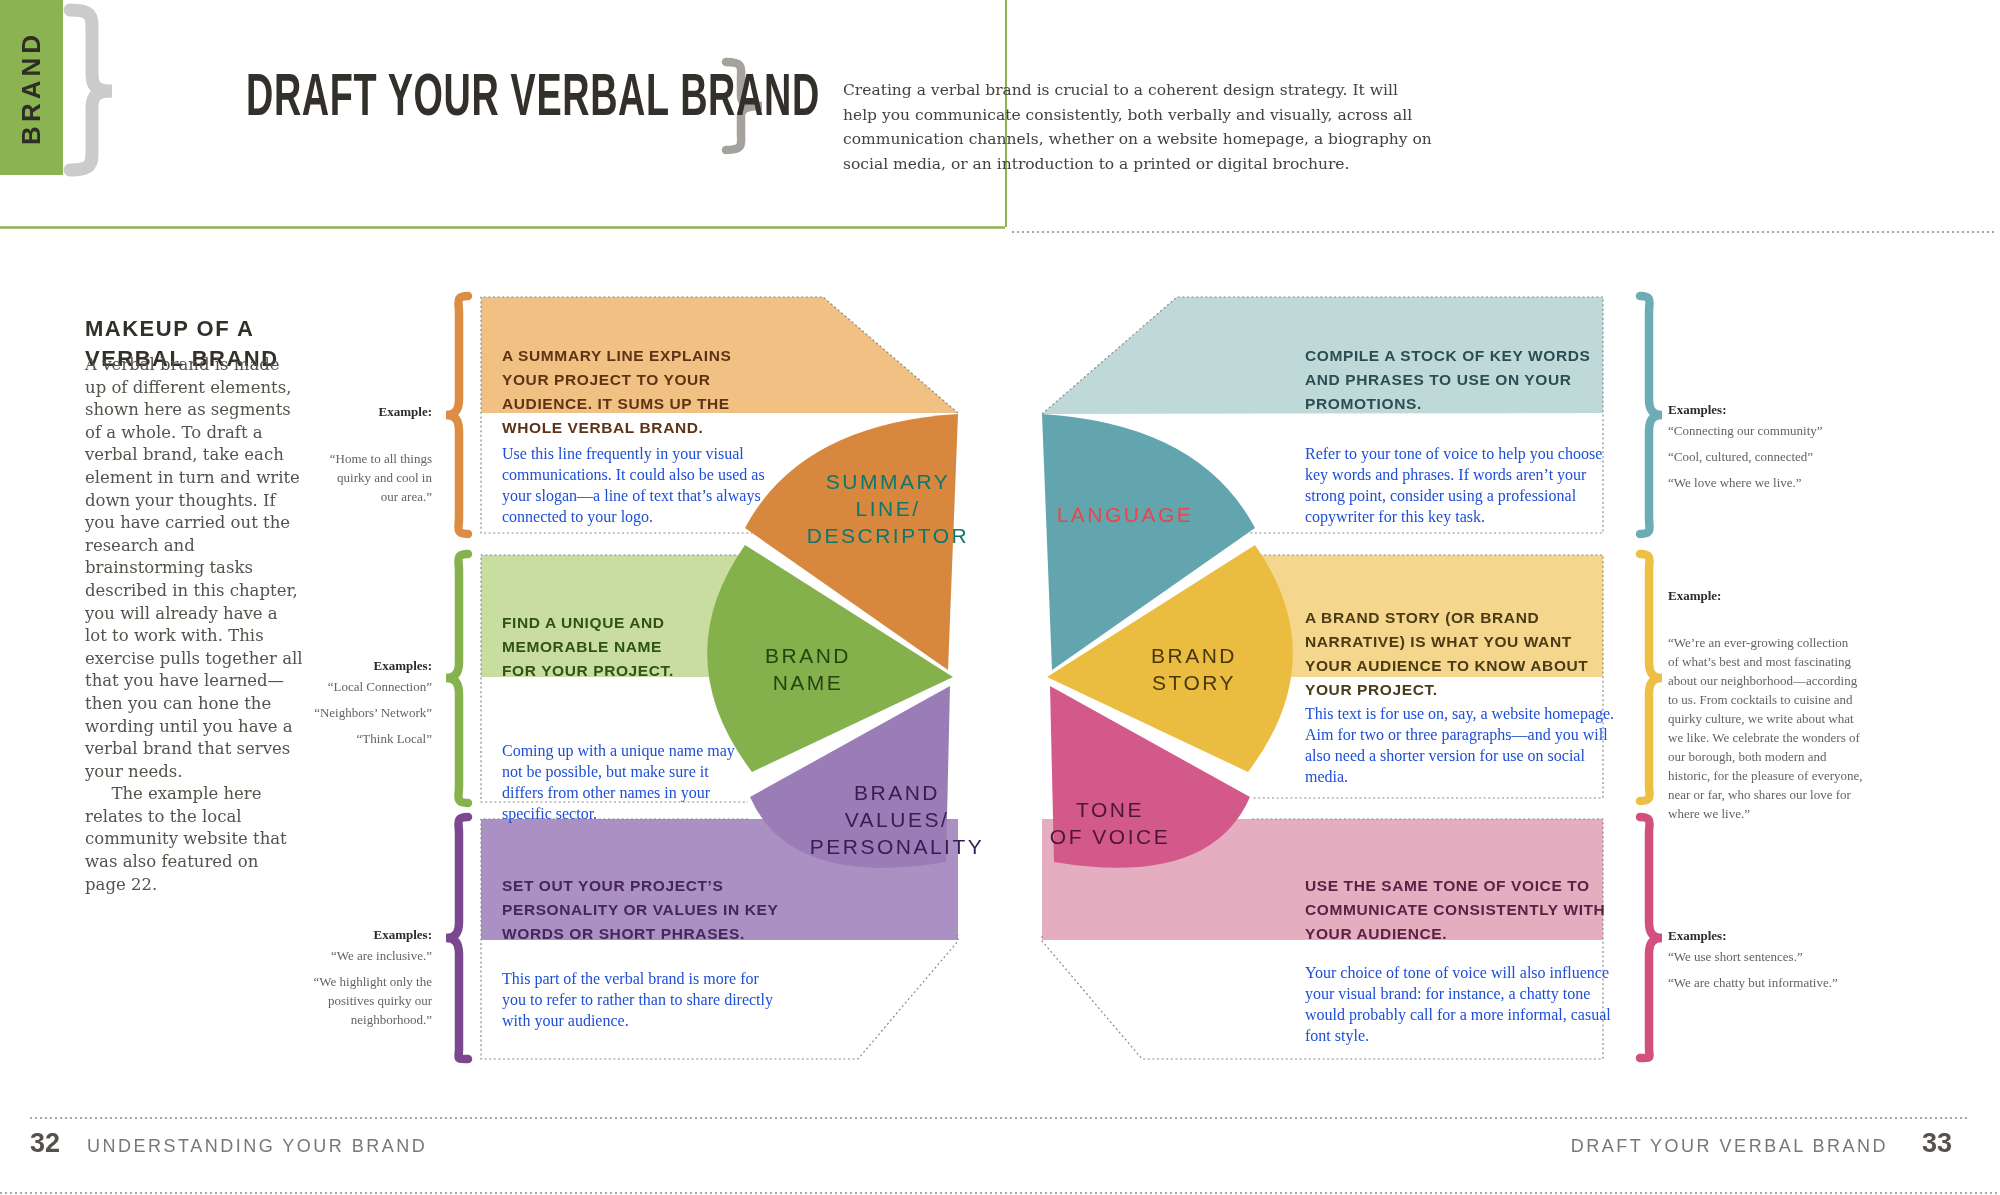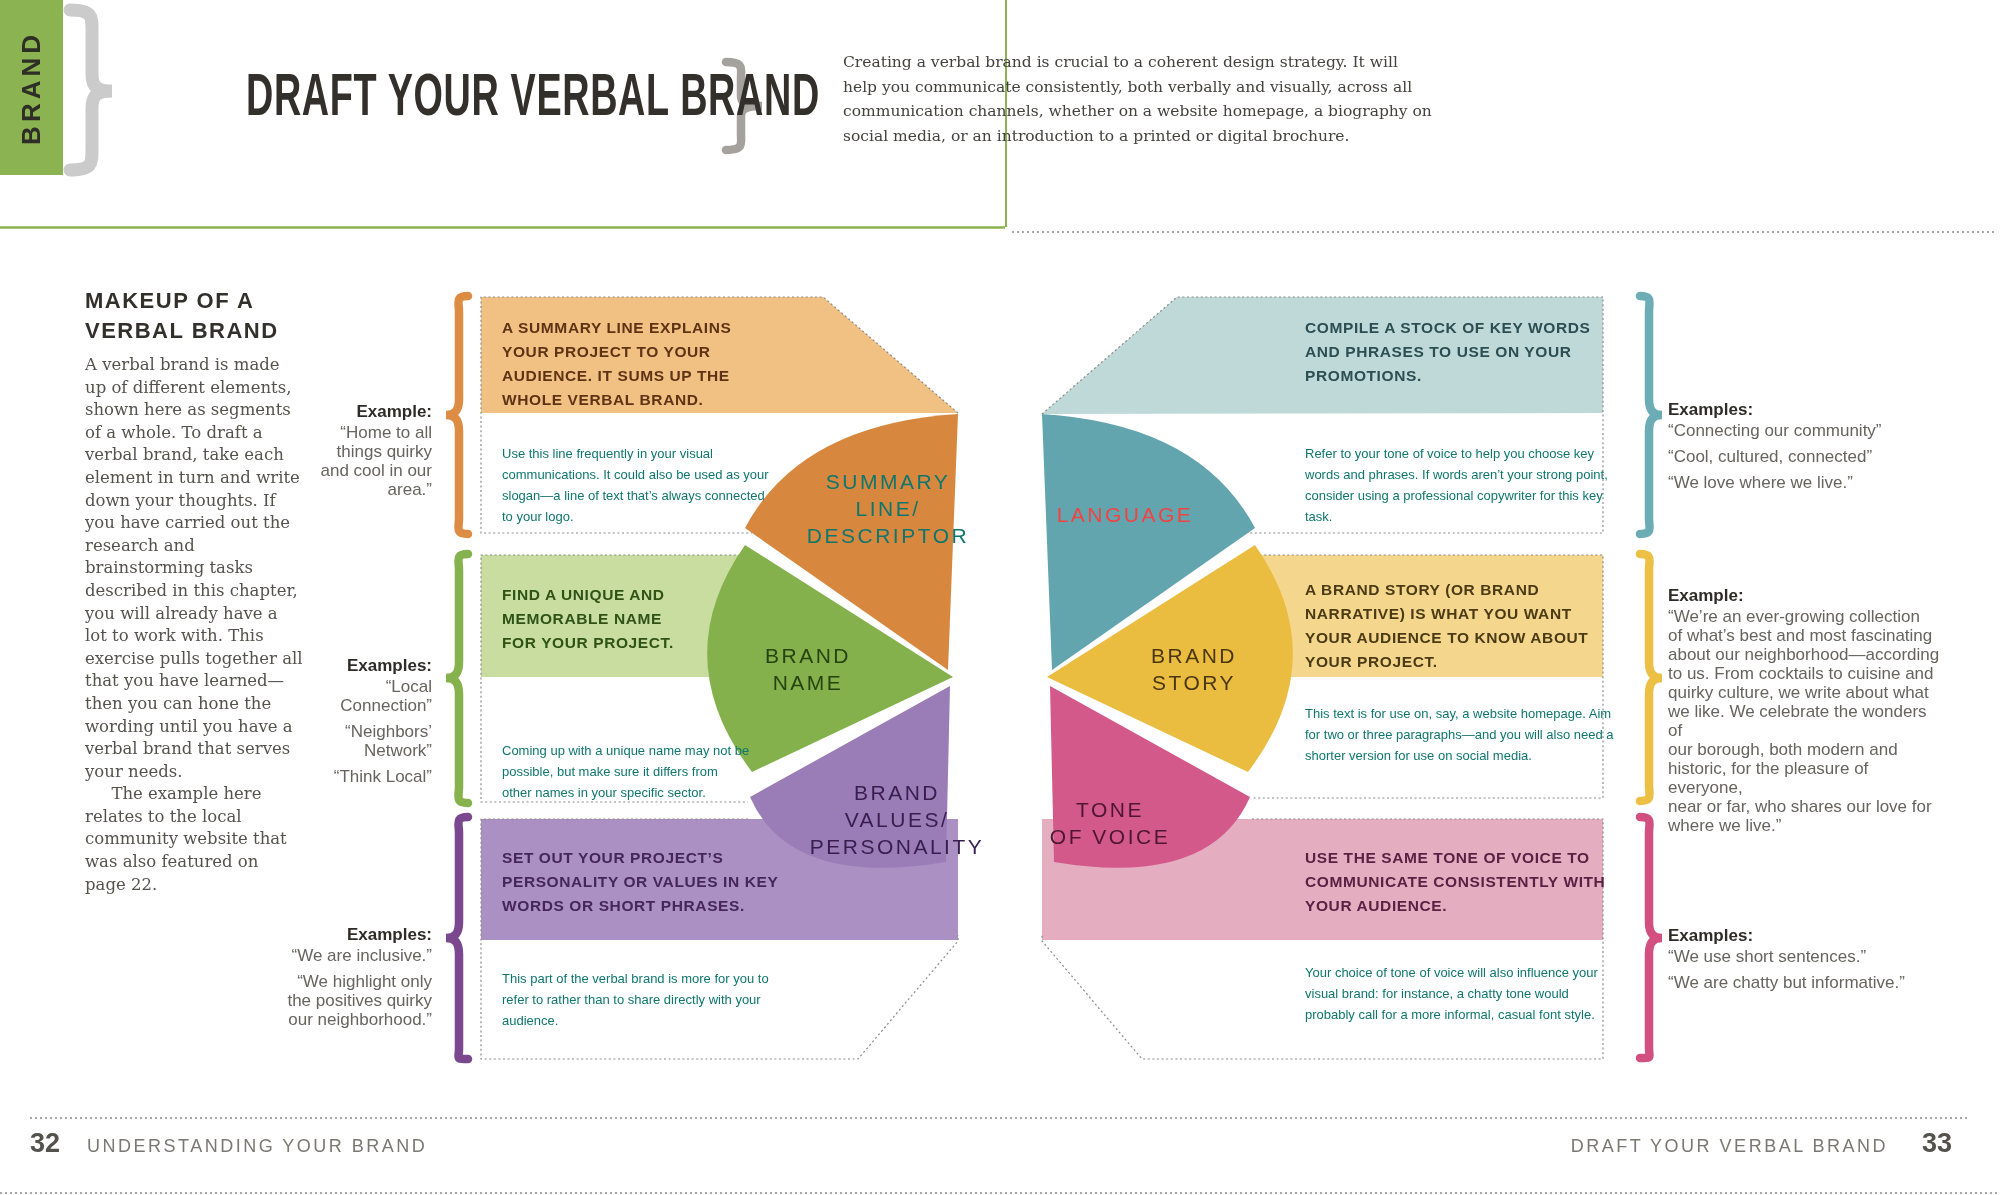--- a/index.html
+++ b/index.html
@@ -1,20 +1,20 @@
 <!DOCTYPE html>
 <html><head>
 <meta charset="utf-8">
 <style>
   html,body{margin:0;padding:0;background:#ffffff;}
   #page{position:relative;width:2000px;height:1195px;background:#ffffff;overflow:hidden;
         font-family:"Liberation Sans", sans-serif;}
   #shapes{position:absolute;left:0;top:0;z-index:0;}
   .txt{position:absolute;z-index:2;}
-  .pre{white-space:pre-line;}
+  .pre{white-space:pre-line;margin-top:28px;}
 
   
   .tab{position:absolute;left:0;top:0;width:63px;height:175px;background:#8cb351;z-index:1;
        display:flex;align-items:center;justify-content:center;}
   .tab-label{writing-mode:vertical-rl;transform:rotate(180deg);font-weight:bold;font-size:26px;
        letter-spacing:4px;color:#2e2d26;}
   .title{left:246px;top:60px;font-weight:bold;font-size:60px;color:#332f2a;white-space:nowrap;
        transform:scaleX(0.63);transform-origin:left top;letter-spacing:1px;}
   .intro{left:843px;top:50px;font-family:"DejaVu Serif",serif;font-size:15.5px;line-height:24.5px;
        color:#45423d;}
@@ -22,32 +22,32 @@
   
   .lc-head{left:85px;top:286px;font-size:22px;font-weight:bold;letter-spacing:1.5px;line-height:30px;
        color:#33302b;}
   .lc-body{left:85px;top:354px;width:218px;font-family:"DejaVu Serif",serif;font-size:16.5px;
        line-height:22.6px;color:#55524c;}
   .lc-body p{margin:0;}
   .lc-body p+p{text-indent:1.6em;}
 
   
   .sec-head{font-size:15.5px;font-weight:bold;letter-spacing:0.6px;line-height:24px;}
-  .sec-body{font-family:Liberation Sans, sans-serif;font-size:13px;line-height:21px;color:#0f766e;}
+  .sec-body{font-family:Liberation Serif, serif;font-size:16px;line-height:21px;color:#1d4ed8;}
   .h-orange{color:#5e3315}.h-green{color:#2f5316}.h-purple{color:#44265c}
   .h-teal{color:#2a4e52}.h-yellow{color:#4a3a16}.h-pink{color:#5b2144}
 
   
   .wlabel{position:absolute;z-index:2;transform:translate(-50%,-50%);text-align:center;
        font-size:21px;letter-spacing:2.5px;line-height:27px;white-space:pre-line;}
   .wl-orange{color:#0f766e}.wl-green{color:#27430f}.wl-purple{color:#371e4f}
   .wl-teal{color:#ef4444}.wl-yellow{color:#4a370e}.wl-pink{color:#4e1634}
 
   
-  .ex{font-family:Liberation Sans, sans-serif;font-size:17px;line-height:19px;color:#67635d;}
+  .ex{font-family:Liberation Serif, serif;font-size:13px;line-height:19px;color:#67635d;}
   .ex .ex-label{font-weight:bold;color:#2f2c27;margin-bottom:2px;}
   .ex .q{margin-bottom:7px;}
   .ex-r{text-align:right;}
 
   
   .pagenum{font-size:27px;font-weight:bold;color:#55514c;}
   .foot-label{font-size:18px;letter-spacing:2.5px;color:#7b7772;}
 </style>
 </head>
 <body>

